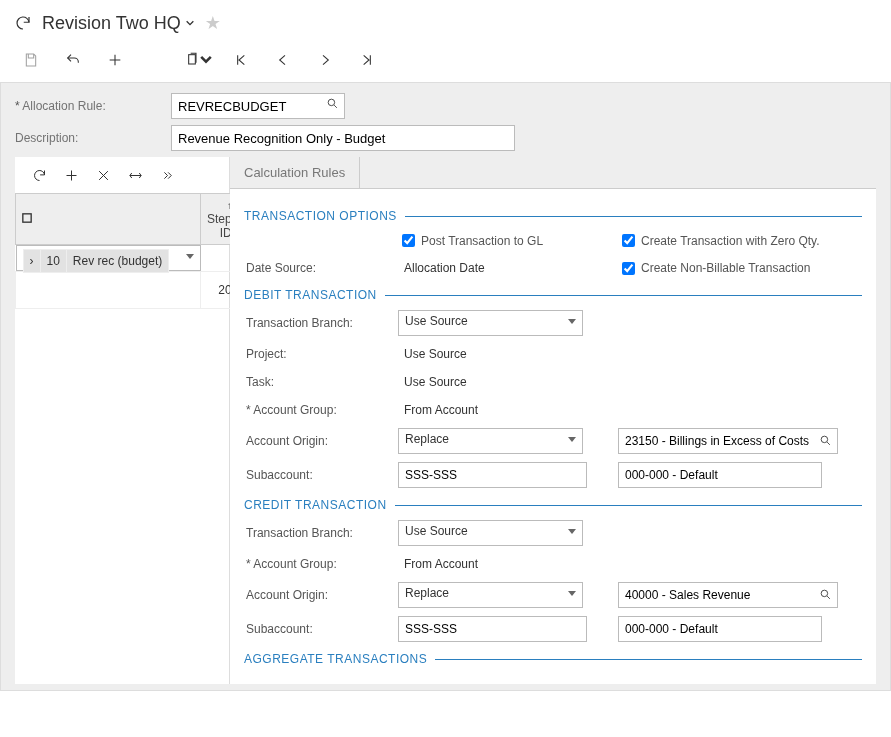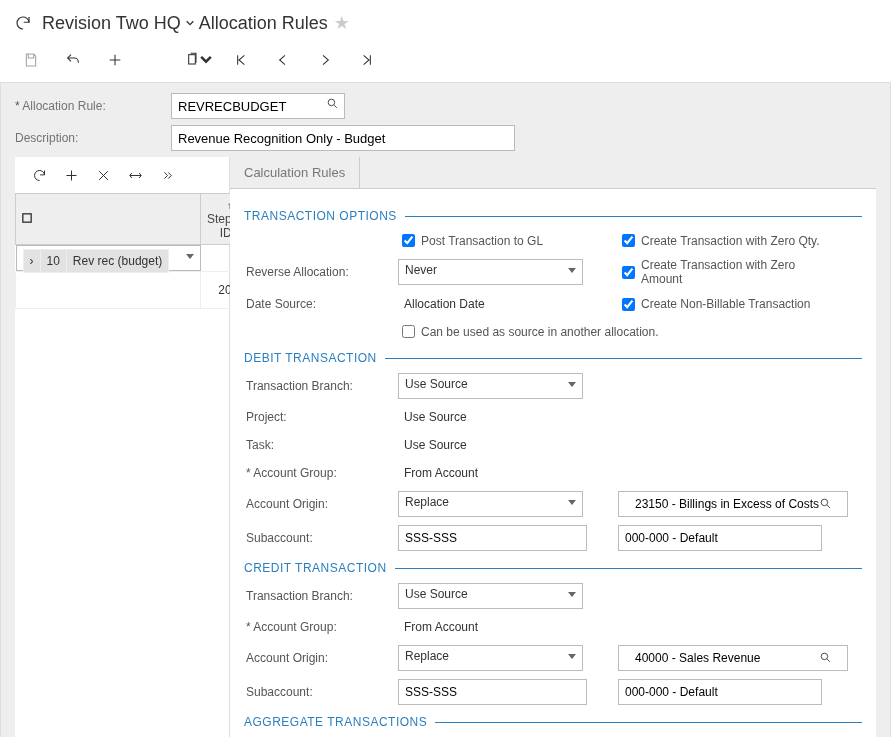--- a/index.html
+++ b/index.html
@@ -39,40 +39,39 @@
 .sect::after{content:"";flex:1;border-bottom:1px solid #2A7FBF;margin-left:8px}
 .fr{display:flex;align-items:center;margin-bottom:8px;font-size:12px}
 .flab{width:152px;color:#555;padding-left:2px}
 .fval{width:200px}
 .fval2{width:220px;margin-left:20px;position:relative}
 .sel{border:1px solid #bbb;padding:3px 22px 3px 6px;font-size:12px;background:#fff;height:18px;width:155px;position:relative;display:inline-block}
 .sel::after{content:"";position:absolute;right:6px;top:8px;border-left:4px solid transparent;border-right:4px solid transparent;border-top:5px solid #666}
 .readonly{padding:3px 6px;color:#333}
 .chk{display:flex;align-items:center;font-size:12px;color:#555}
 .chk input{margin-right:6px}
-.inp2{border:1px solid #bbb;padding:3px 22px 3px 16px;font-size:12px;height:18px;width:190px;background:#fff}
+.inp2{border:1px solid #bbb;padding:3px 22px 3px 6px;font-size:12px;height:18px;width:190px;background:#fff}
 .inp3{border:1px solid #bbb;padding:3px 6px;font-size:12px;height:18px;width:175px;background:#fff}
 </style>
 </head>
 <body>
 
 <div class="header">
   <span class="ic">
     <svg viewBox="0 0 24 24">
         <path d="M20 11A8 8 0 1 0 12 20"></path>
         <path d="M20 4v7h-7"></path>
       </svg>
   </span>
   <span class="crumb">Revision Two HQ</span>
   <span class="sep">
     <svg viewBox="0 0 12 12" width="10" height="10">
         <path d="M2 4l4 4 4-4"></path>
       </svg>
   </span>
-  <span class="crumb bold">Allocation Rules</span>
   <span class="star">★</span>
 </div>
 
 <div class="toolbar">
   <div class="tb" style="opacity:.45">
       <svg viewBox="0 0 24 24">
         <path d="M5 3h11l3 3v15H5z"></path>
         <path d="M8 3v6h8V3"></path>
       </svg>
     </div>
@@ -212,47 +211,28 @@
               </label>
             </div>
           <div class="fval2">
               <label class="chk">
                 <input type="checkbox" checked="" style="">
                 <span>Create Transaction with Zero Qty.</span>
               </label>
             </div>
         </div>
         <div class="fr">
-          <div class="flab">Reverse Allocation:</div>
-          <div class="fval"><div class="sel"><span>Never</span></div></div>
-          <div class="fval2">
-              <label class="chk">
-                <input type="checkbox" checked="" style="">
-                <span>Create Transaction with Zero Amount</span>
-              </label>
-            </div>
-        </div>
-        <div class="fr">
           <div class="flab">Date Source:</div>
           <div class="fval">
               <div class="readonly">Allocation Date</div>
             </div>
           <div class="fval2">
               <label class="chk">
                 <input type="checkbox" checked="" style="">
                 <span>Create Non-Billable Transaction</span>
-              </label>
-            </div>
-        </div>
-        <div class="fr">
-          <div class="flab"></div>
-          <div>
-              <label class="chk">
-                <input type="checkbox" style="">
-                <span>Can be used as source in another allocation.</span>
               </label>
             </div>
         </div>
 
         <div class="sect">DEBIT TRANSACTION</div>
         <div class="fr">
             <div class="flab">Transaction Branch:</div>
             <div class="fval"><div class="sel"><span>Use Source</span></div></div>
           </div>
         <div class="fr">

